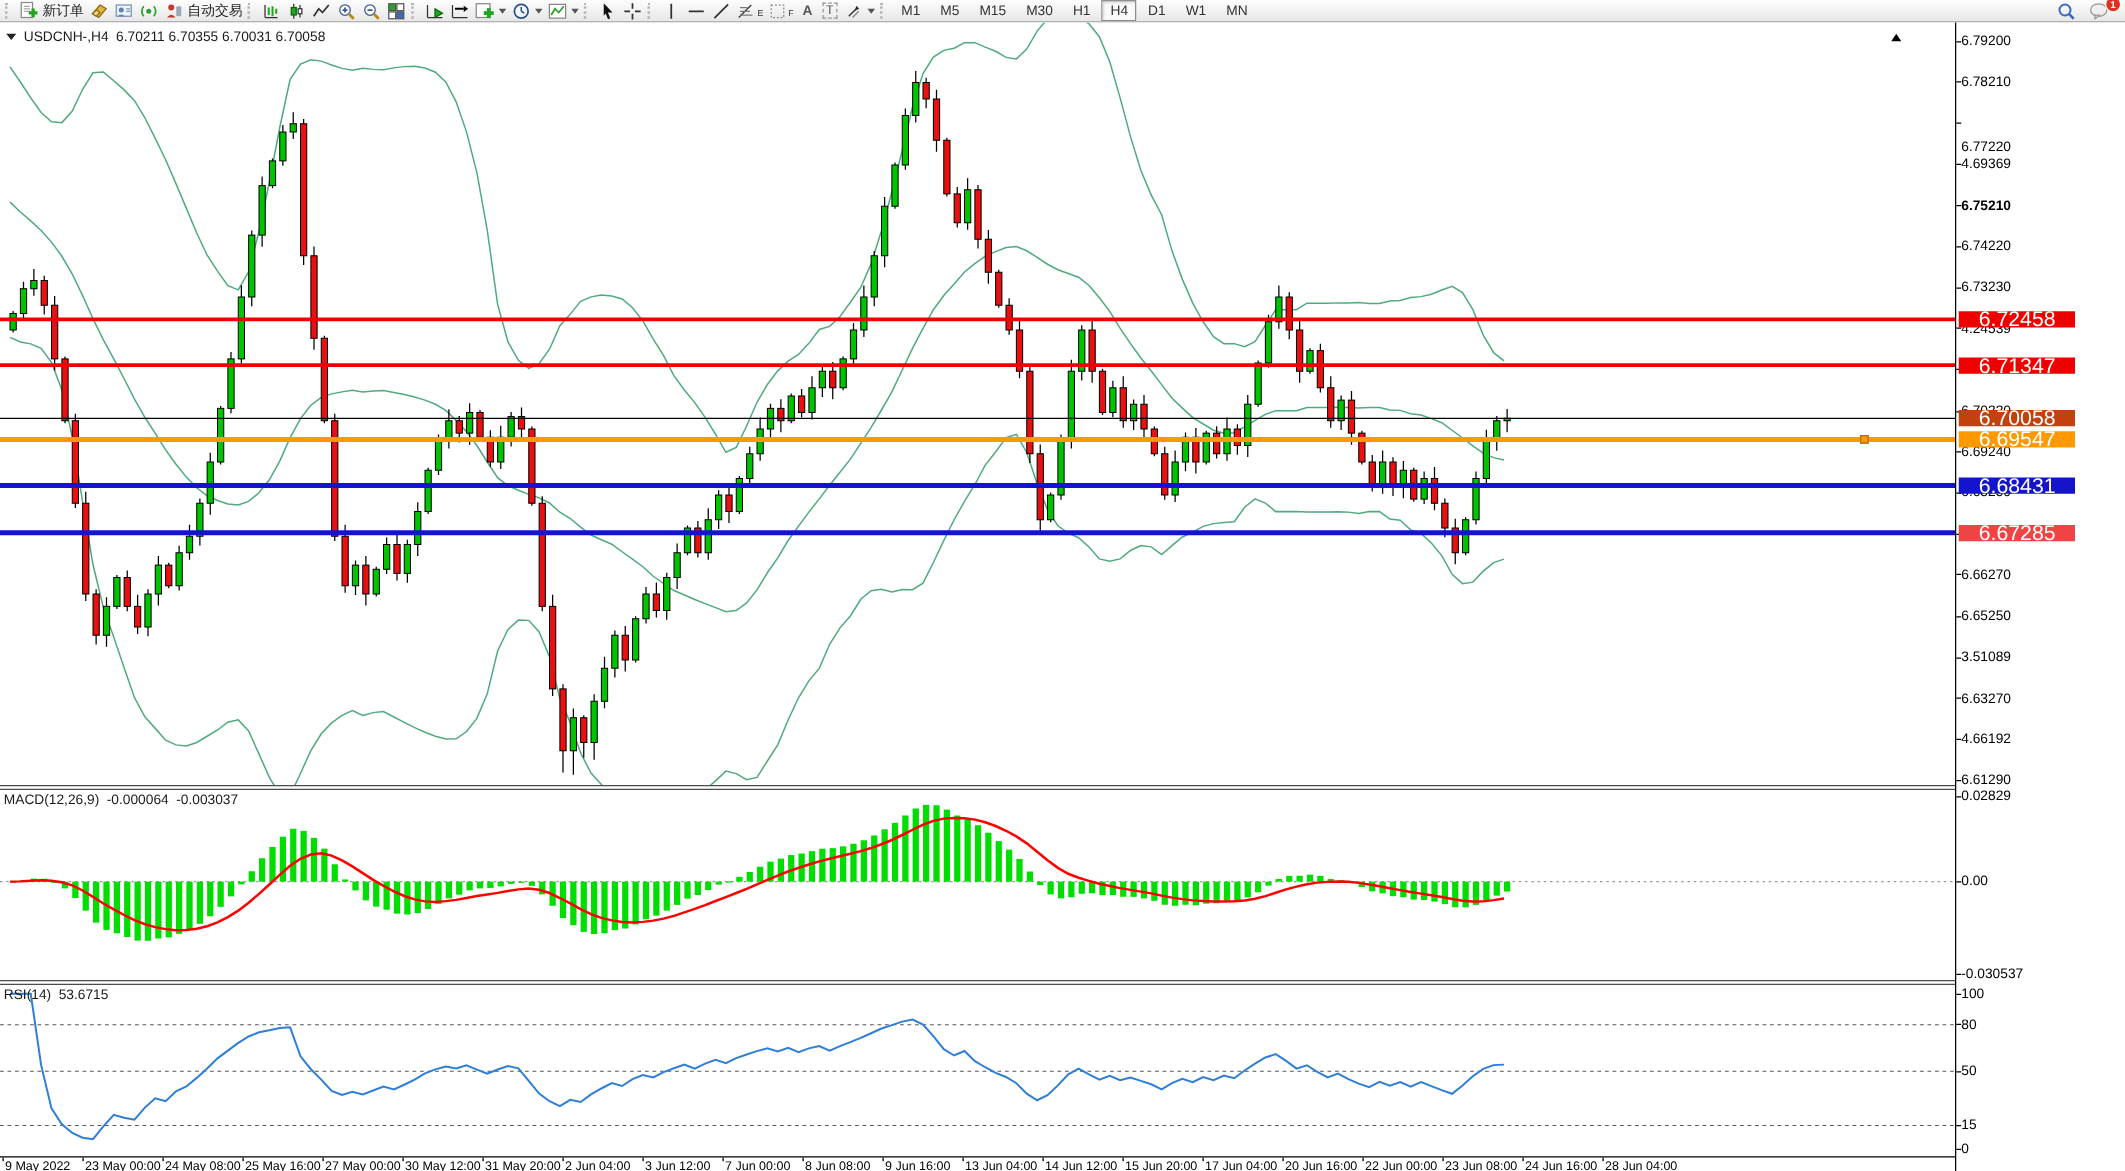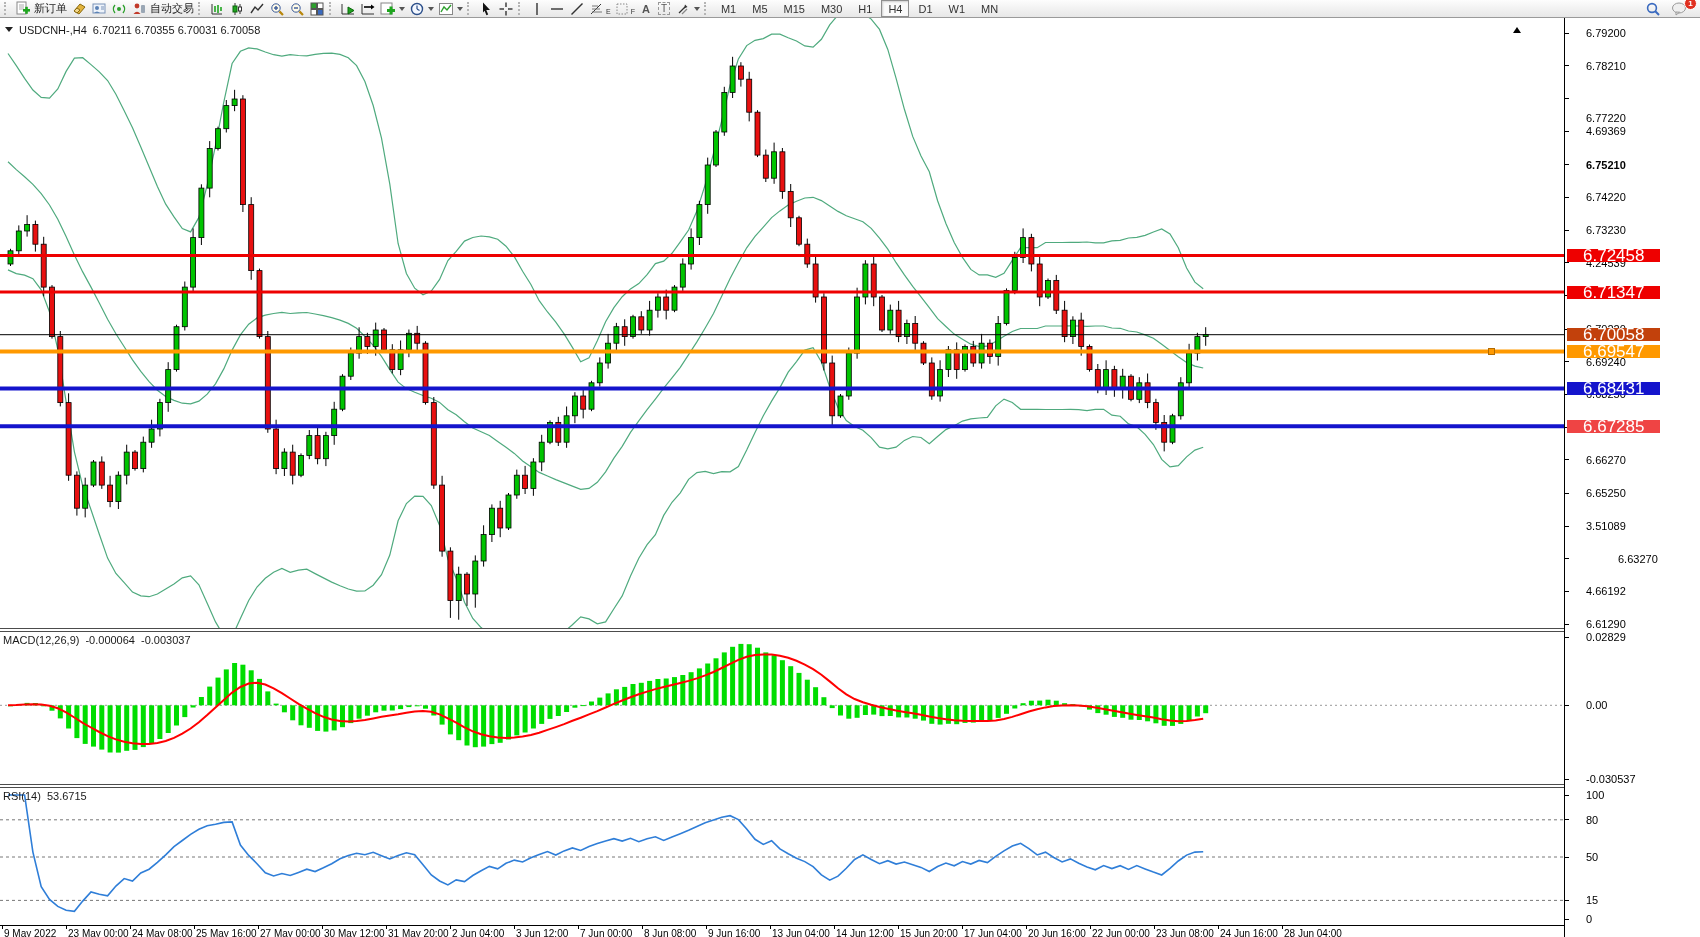--- a/index.html
+++ b/index.html
@@ -17,21 +17,21 @@
   .notif .cnt{position:absolute;top:-4px;right:-7px;background:#e03020;border:1px solid #fff;color:#fff;border-radius:50%;width:11px;height:11px;font-size:8px;font-weight:bold;display:flex;align-items:center;justify-content:center;}
   
   .panel{position:absolute;left:0;width:1564px;background:#fff;overflow:hidden;}
   #main-panel{top:18px;height:610px;}
   #sep1{position:absolute;left:0;top:628px;width:1700px;height:4px;border-top:1px solid #4c4c4c;border-bottom:1px solid #4c4c4c;background:#fff;box-sizing:border-box;}
   #macd-panel{top:632px;height:152px;}
   #sep2{position:absolute;left:0;top:784px;width:1700px;height:4px;border-top:1px solid #4c4c4c;border-bottom:1px solid #4c4c4c;background:#fff;box-sizing:border-box;}
   #rsi-panel{top:788px;height:137px;}
   #time-axis{position:absolute;left:0;top:925px;width:1564px;height:12px;border-top:1px solid #000;background:#fff;}
   #axis-col{position:absolute;left:1564px;top:18px;width:136px;height:919px;border-left:1px solid #000;background:#fff;}
-  .tick-label{position:absolute;left:21px;font-size:11px;color:#000;white-space:nowrap;}
+  .tick-label{position:absolute;left:4px;font-size:11px;color:#000;white-space:nowrap;}
   .tickmark{position:absolute;left:0;width:4px;height:1px;background:#000;}
   .badge{position:absolute;left:2px;height:13px;line-height:13px;color:#fff;font-size:17px;padding:0 16px;white-space:nowrap;}
   .time-label{position:absolute;top:2px;font-size:10px;color:#000;white-space:nowrap;}
   .time-tick{position:absolute;top:0;width:1px;height:3px;background:#000;}
   #chart-title{position:absolute;left:5px;top:23px;font-size:11px;color:#1a1a1a;display:flex;gap:6px;align-items:center;}
   #chart-title .mk{width:0;height:0;border:4px solid transparent;border-top:5px solid #222;margin-top:4px;}
   .ind-label{position:absolute;left:3px;font-size:11px;color:#1a1a1a;display:flex;gap:6px;}
   #scroll-marker{position:absolute;left:1513px;top:23px;width:0;height:0;border:4px solid transparent;border-bottom:6px solid #000;}
   #line-handle{position:absolute;width:7px;height:7px;background:#ff9900;border:1px solid #b36b00;box-sizing:border-box;}
 </style>
@@ -640,21 +640,21 @@
       <div class="tick-label" style="top: 370.3px;">6.68250</div>
       <div class="tickmark" style="top: 408.5px;"></div>
       <div class="tick-label" style="top: 403px;">6.67260</div>
       <div class="tickmark" style="top: 441.2px;"></div>
       <div class="tick-label" style="top: 435.7px;">6.66270</div>
       <div class="tickmark" style="top: 474.8px;"></div>
       <div class="tick-label" style="top: 469.3px;">6.65250</div>
       <div class="tickmark" style="top: 507.5px;"></div>
       <div class="tick-label" style="top: 502px;">3.51089</div>
       <div class="tickmark" style="top: 540.2px;"></div>
-      <div class="tick-label" style="top: 534.7px; margin-left: 32px;">6.63270</div>
+      <div class="tick-label" style="top: 534.7px;">6.63270</div>
       <div class="tickmark" style="top: 572.8px;"></div>
       <div class="tick-label" style="top: 567.3px;">4.66192</div>
       <div class="tickmark" style="top: 605.5px;"></div>
       <div class="tick-label" style="top: 600px;">6.61290</div>
       <div class="tickmark" style="top: 618.5px;"></div>
       <div class="tick-label" style="top: 613px;">0.02829</div>
       <div class="tickmark" style="top: 686.8px;"></div>
       <div class="tick-label" style="top: 681.3px;">0.00</div>
       <div class="tickmark" style="top: 760.5px;"></div>
       <div class="tick-label" style="top: 755px;">-0.030537</div>

